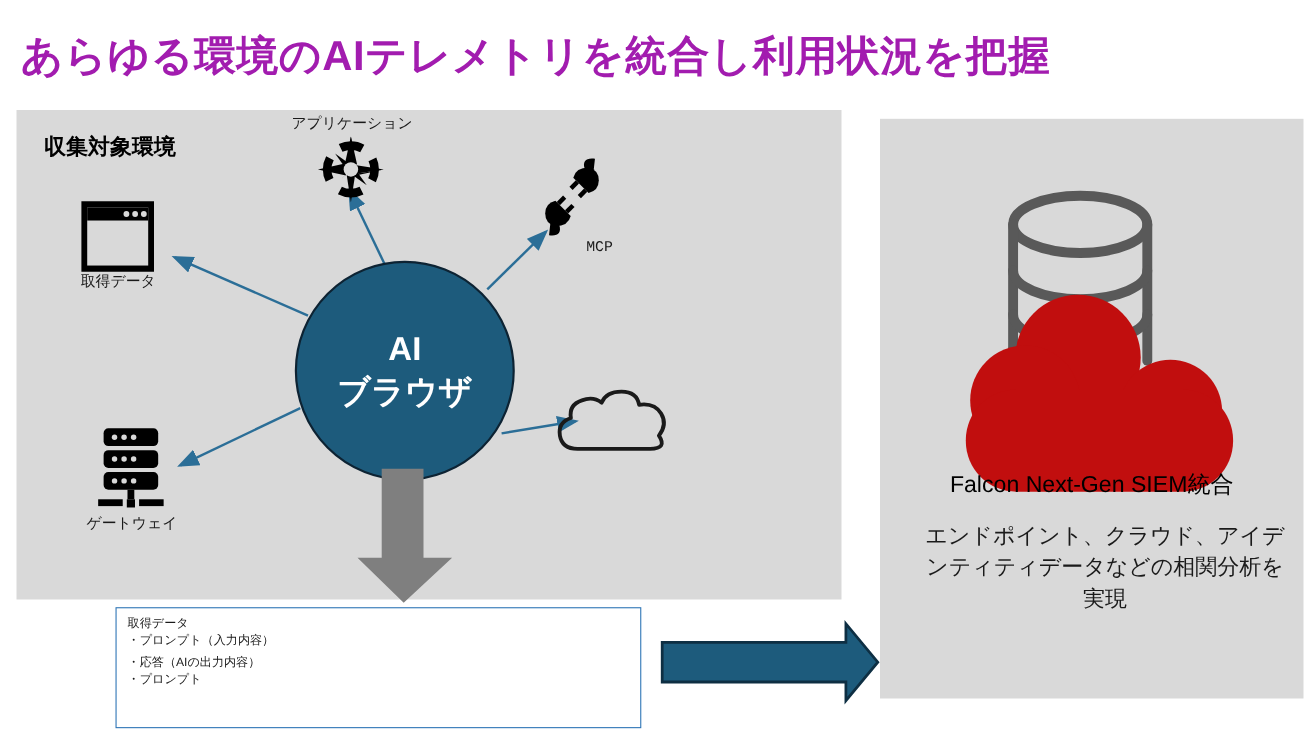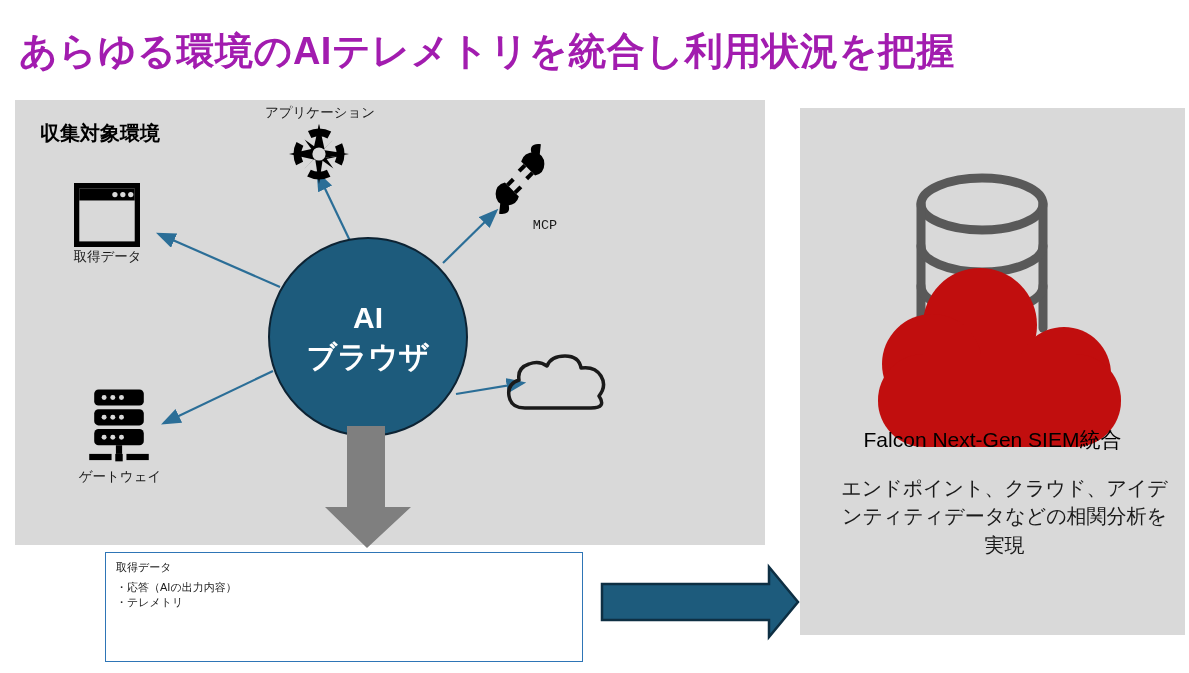--- a/index.html
+++ b/index.html
@@ -128,22 +128,23 @@
     <div>ブラウザ</div>
   </div>
 </div>
 
 <svg class="abs" style="left:320px;top:426px;" width="96" height="124" viewBox="0 0 96 124">
   <polygon points="27,0 65,0 65,81 91,81 47,122 5,81 27,81" fill="#7f7f7f"></polygon>
 </svg>
 
 <div id="data-box">
   <div class="db-line">取得データ</div>
+  <div class="db-line">・プロンプト（入力内容）</div>
   <div class="db-line db-gap">・応答（AIの出力内容）</div>
-  <div class="db-line">・テレメトリ</div>
+  <div class="db-line">・プロンプト</div>
 </div>
 
 <svg class="abs" style="left:598px;top:563px;" width="206" height="78" viewBox="0 0 206 78">
   <polygon points="4,21 171,21 171,4 200,39 171,74 171,57 4,57" fill="#1d5b7c" stroke="#0e2f43" stroke-width="2.5" stroke-linejoin="miter"></polygon>
 </svg>
 
 <div id="right-panel" class="panel">
 
   <svg class="abs" style="left:70px;top:60px;" width="260" height="285" viewBox="0 0 260 285">
     <g fill="none" stroke="#595959" stroke-width="9" stroke-linecap="round">

